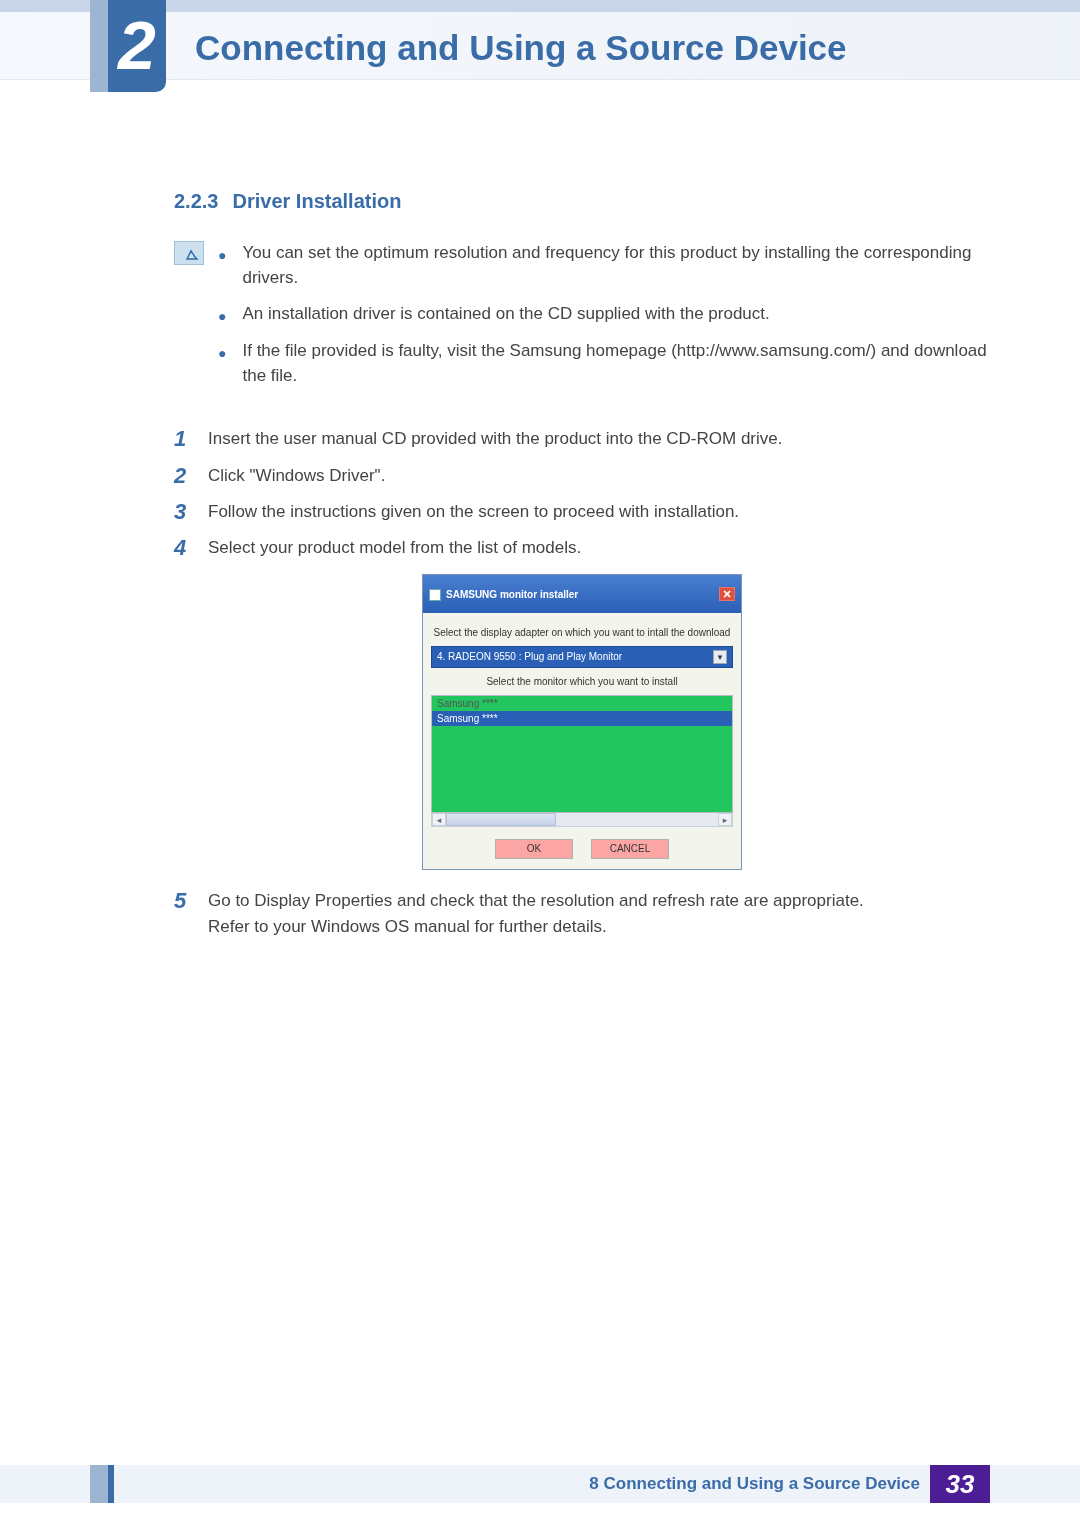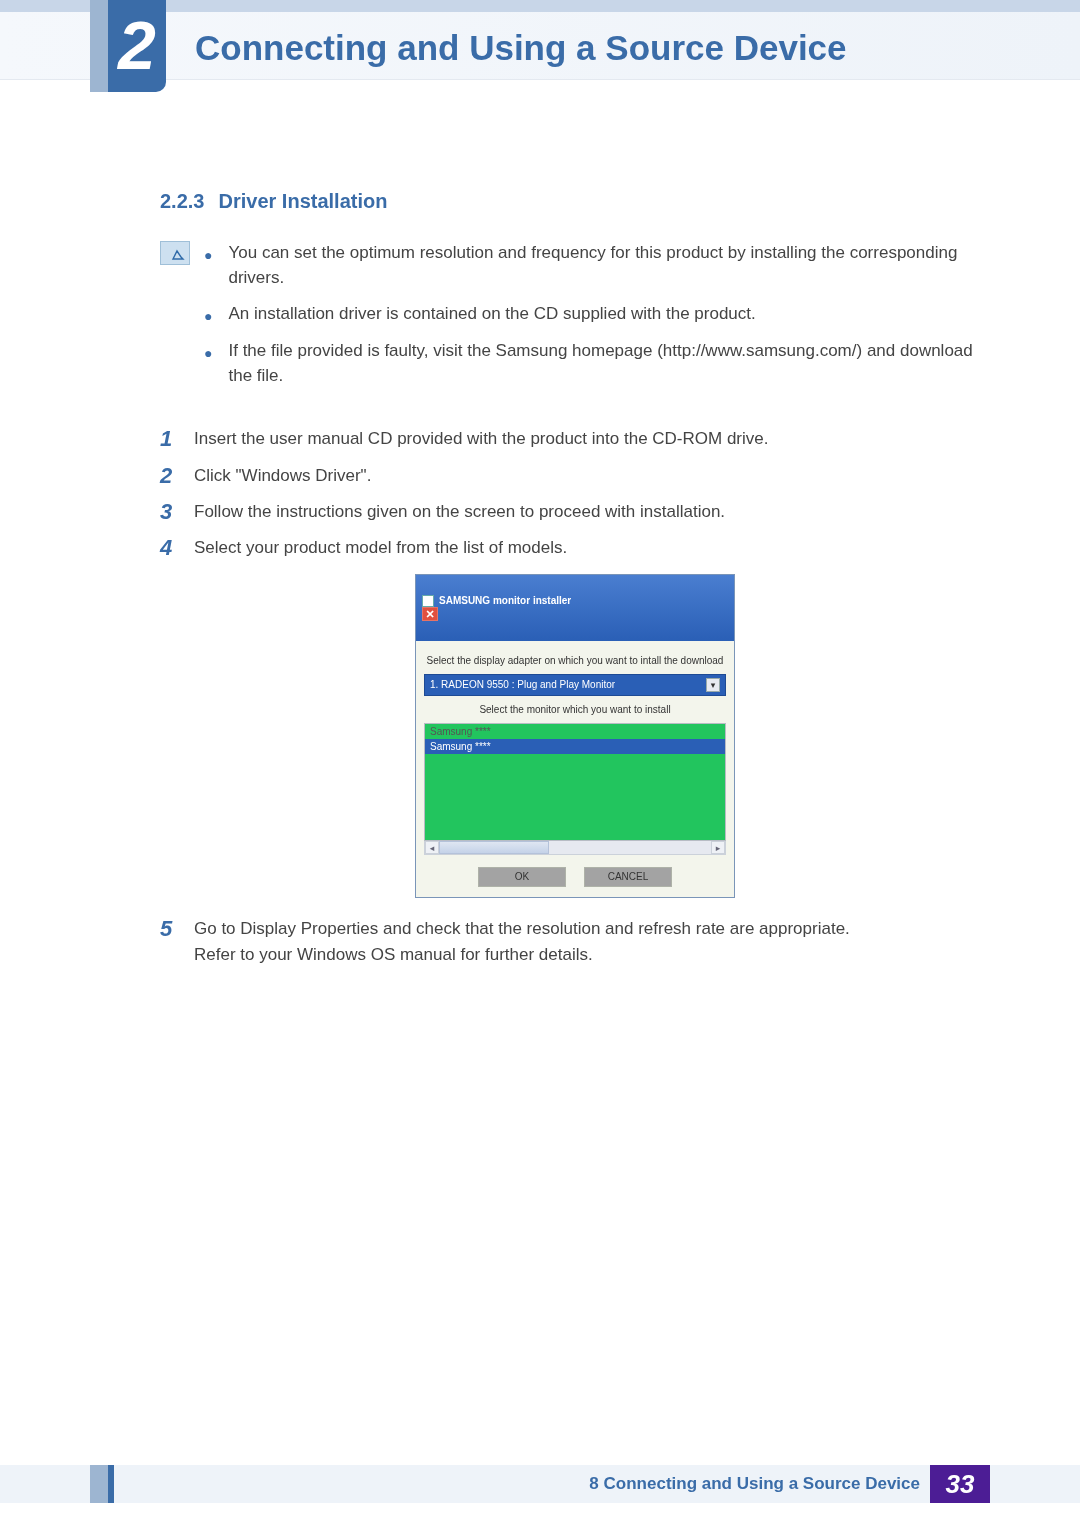--- a/index.html
+++ b/index.html
@@ -47,21 +47,21 @@
   .chapter-title {
     position: absolute;
     left: 195px;
     top: 16px;
     font-size: 35px;
     font-weight: 700;
     color: #3a6ca8;
   }
   .body {
     position: absolute;
-    left: 160px;
+    left: 174px;
     right: 90px;
     top: 190px;
   }
   .section-heading {
     color: #3a6ca8;
     font-weight: 700;
     font-size: 20px;
     margin-bottom: 28px;
   }
   .section-num { margin-right: 14px; }
@@ -114,26 +114,25 @@
   }
   .installer {
     width: 320px;
     border: 1px solid #7a95b8;
     background: #f3f5ec;
     font-size: 10px;
   }
   .inst-titlebar {
     background: linear-gradient(#4a7ed0, #2a5fb6);
     color: #fff;
-    padding: 20px 6px;
-    display: flex;
-    align-items: flex-start;
+    padding: 12px 6px;
+    display: flex;
+    align-items: flex-end;
     justify-content: space-between;
     font-weight: 700;
-    flex-direction: column;
   }
   .inst-title-left { display: flex; align-items: center; gap: 5px; }
   .inst-sysicon {
     width: 12px; height: 12px;
     background: #fff;
     border: 1px solid #6aa;
   }
   .inst-close {
     width: 16px; height: 14px;
     background: #e05040;
@@ -205,23 +204,23 @@
     border: 1px solid #b4c2da;
   }
   .inst-hscroll .track { flex: 1; }
   .inst-btnrow {
     display: flex;
     justify-content: center;
     gap: 18px;
     margin-top: 12px;
   }
   .inst-btn {
-    width: 88px;
+    width: 78px;
     height: 20px;
-    background: #a3a3a3;
+    background: #fca5a5;
     border: 1px solid #aeb2a8;
     font-size: 10px;
     line-height: 18px;
     text-align: center;
     color: #333;
   }
   .footer-band {
     position: absolute;
     left: 0; right: 0; bottom: 24px;
     height: 38px;
@@ -323,21 +322,21 @@
       <div class="inst-titlebar">
         <span class="inst-title-left">
           <span class="inst-sysicon"></span>
           <span>SAMSUNG monitor installer</span>
         </span>
         <span class="inst-close">✕</span>
       </div>
       <div class="inst-body">
         <div class="inst-label">Select the display adapter on which you want to intall the download</div>
         <div class="inst-combo">
-          <span>1. RADEON 9550 : Plug and Play Monitor</span>
+          <span>4. RADEON 9550 : Plug and Play Monitor</span>
           <span class="inst-combo-btn">▾</span>
         </div>
         <div class="inst-label">Select the monitor which you want to install</div>
         <div class="inst-listbox">
           <div class="inst-list-row">Samsung ****</div>
           <div class="inst-list-row inst-list-sel">Samsung ****</div>
         </div>
         <div class="inst-hscroll">
           <div class="arrow">◂</div>
           <div class="thumb"></div>

